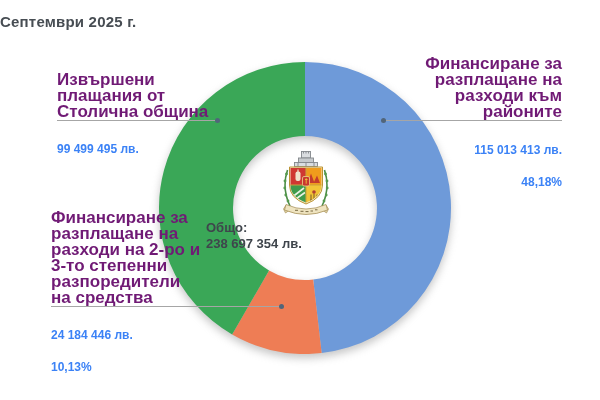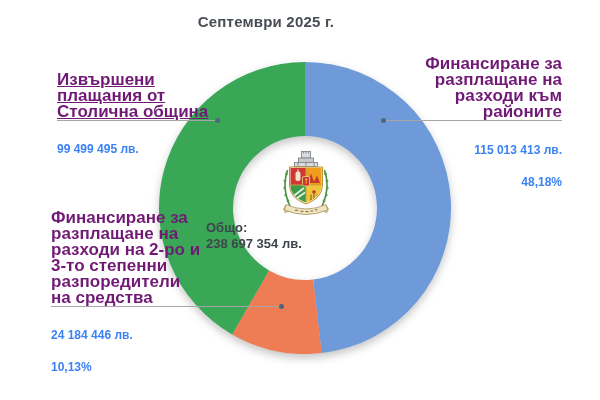--- a/index.html
+++ b/index.html
@@ -1,35 +1,35 @@
 <!DOCTYPE html>
 <html><head>
 <meta charset="utf-8">
 <style>
   html,body{margin:0;padding:0;background:#ffffff;}
   body{width:600px;height:400px;overflow:hidden;position:relative;
        font-family:"Liberation Sans","DejaVu Sans",sans-serif;}
   .stage{position:absolute;inset:0;width:600px;height:400px;}
 
-  .chart-title{position:absolute;top:13px;left:0;width:532px;text-align:center;
+  .chart-title{position:absolute;top:13px;left:0;width:532px;
     font-size:15px;font-weight:700;color:#474d53;letter-spacing:.2px;}
 
   #donut-svg{position:absolute;left:0;top:0;}
   #segments{filter:drop-shadow(0 4px 4px rgba(110,110,110,.40));}
 
   .crest{position:absolute;left:282px;top:150px;}
 
   .center-text{position:absolute;left:206px;top:220px;width:200px;text-align:left;
     font-size:13px;line-height:16px;font-weight:600;color:#3f454c;}
 
   .callout-title{position:absolute;font-size:17px;line-height:16px;font-weight:700;
     color:#701a75;white-space:pre-line;}
   .callout-values{position:absolute;font-size:12px;line-height:16px;font-weight:600;
     color:#3b82f6;white-space:pre-line;}
-  .lt-title{left:57px;top:72px;text-decoration:underline;}
+  .lt-title{left:57px;top:72px;}
   .lt-values{left:57px;top:125px;}
   .rt-title{right:38px;top:56px;text-align:right;}
   .rt-values{right:38px;top:126px;text-align:right;}
   .lb-title{left:51px;top:210px;}
   .lb-values{left:51px;top:311px;}
 
   .leader{position:absolute;height:1px;background:#a6a6a6;}
   .leader .dot{position:absolute;width:5px;height:5px;border-radius:50%;
     background:#51657a;top:-2px;}
   .dot-right{right:-2px;} .dot-left{left:-2px;}

